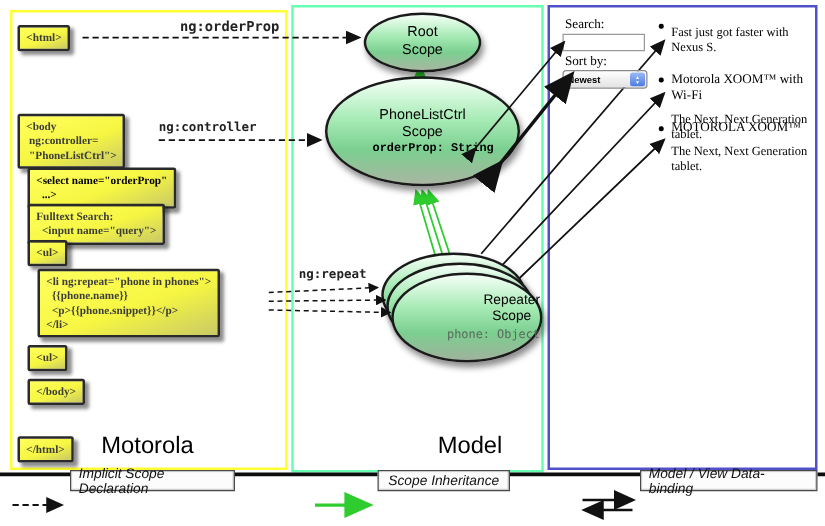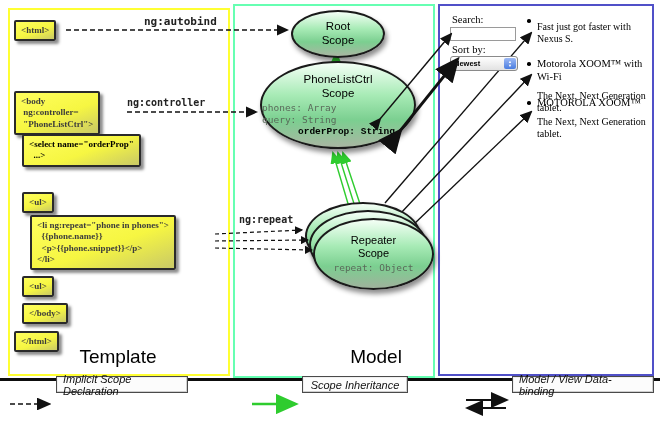--- a/index.html
+++ b/index.html
@@ -46,21 +46,21 @@
   .scope-prop-bold{font-family:Liberation Mono, monospace;
                    font-size:9.5px;font-weight:bold;color:#000;margin-left:36px;}
   #scope-root{left:291px;top:10px;width:90px;height:44px;}
   #scope-phonelist{left:260px;top:61px;width:152px;height:84px;}
   .rep{position:absolute;border:2px solid #1a1a1a;border-radius:50%;
        background:linear-gradient(to bottom,#f4fff6 0%,#a8ebb6 38%,#7bcf90 68%,#9fb29c 100%);
        box-shadow:2px 4px 5px rgba(0,0,0,0.45);z-index:3;}
   #rep-back{left:305px;top:202px;width:112px;height:64px;}
   #rep-mid{left:309px;top:210px;width:114px;height:66px;}
   #rep-front{left:313px;top:218px;width:117px;height:68px;z-index:3;
-             display:flex;flex-direction:column;align-items:center;justify-content:center;}
+             display:flex;flex-direction:column;align-items:flex-end;justify-content:center;}
 
   
   .view-text{font-family:"Liberation Serif",serif;color:#000;}
   #search-label{position:absolute;left:452px;top:14px;font-size:10.5px;z-index:4;}
   #search-input{position:absolute;left:450px;top:27px;width:64px;height:12px;border:1px solid #9a9a9a;
                 background:#fff;z-index:4;}
   #sort-label{position:absolute;left:452px;top:44px;font-size:10.5px;z-index:4;}
   #sort-select{position:absolute;left:450px;top:56px;width:66px;height:13px;z-index:4;
                border:1px solid #8a8a8a;border-radius:3px;background:linear-gradient(#fff,#e2e2e2);
                display:flex;align-items:center;justify-content:flex-end;}
@@ -147,52 +147,52 @@
       <line x1="506" y1="408" x2="468" y2="408" stroke="#111" stroke-width="2" marker-end="url(#mb2)"></line>
     </g>
   </svg>
 
   <pre class="codebox" style="left:14px;top:20px;">&lt;html&gt;</pre>
   <pre class="codebox" style="left:14px;top:91px;">&lt;body
  ng:controller=
  "PhoneListCtrl"&gt;</pre>
   <pre class="codebox code-strong" style="left:22px;top:134px;">&lt;select name="orderProp"
   ...&gt;</pre>
+  <pre class="codebox" style="left:22px;top:163px;">Fulltext Search:
+  &lt;input name="query"&gt;</pre>
   <pre class="codebox" style="left:22px;top:192px;">&lt;ul&gt;</pre>
   <pre class="codebox" style="left:30px;top:215px;">&lt;li ng:repeat="phone in phones"&gt;
   {{phone.name}}
   &lt;p&gt;{{phone.snippet}}&lt;/p&gt;
 &lt;/li&gt;</pre>
   <pre class="codebox" style="left:22px;top:276px;">&lt;ul&gt;</pre>
   <pre class="codebox" style="left:22px;top:303px;">&lt;/body&gt;</pre>
-  <pre class="codebox" style="left:14px;top:331px;">&lt;/html&gt;</pre>
-
-  <div class="directive" style="left:144px;top:15px;font-size:11px;">ng:autobind</div>
+  <pre class="codebox" style="left:14px;top:349px;">&lt;/html&gt;</pre>
+
+  <div class="directive" style="left:144px;top:15px;font-size:11px;">ng:orderProp</div>
   <div class="directive" style="left:127px;top:97px;font-size:10px;">ng:controller</div>
   <div class="directive" style="left:239px;top:214px;font-size:10px;">ng:repeat</div>
 
   <div class="scope" id="scope-root">
     <div class="scope-title">Root
 Scope</div>
   </div>
 
   <div class="scope" id="scope-phonelist">
     <div class="scope-title">PhoneListCtrl
 Scope</div>
-    <div class="scope-props">phones: Array
-query: String</div>
     <div class="scope-prop-bold">orderProp: String</div>
   </div>
 
   <div class="rep" id="rep-back"></div>
   <div class="rep" id="rep-mid"></div>
   <div class="rep" id="rep-front">
     <div class="scope-title" style="font-size:11px;">Repeater
 Scope</div>
-    <div class="scope-props">repeat: Object</div>
+    <div class="scope-props">phone: Object</div>
   </div>
 
   <div class="view-text" id="search-label">Search:</div>
   <div id="search-input"></div>
   <div class="view-text" id="sort-label">Sort by:</div>
   <div id="sort-select">
     <span class="val">Newest</span>
     <span class="stepper">
         <span>▲</span>
         <span>▼</span>
@@ -207,21 +207,21 @@
     <span class="v-bullet"></span>
     <div class="v-title view-text">Motorola XOOM™ with Wi-Fi</div>
     <div class="v-desc view-text">The Next, Next Generation tablet.</div>
   </div>
   <div class="v-item" style="top:96px;">
     <span class="v-bullet"></span>
     <div class="v-title view-text">MOTOROLA XOOM™</div>
     <div class="v-desc view-text">The Next, Next Generation tablet.</div>
   </div>
 
-  <div class="col-label" id="label-template">Template</div>
+  <div class="col-label" id="label-template">Motorola</div>
   <div class="col-label" id="label-model">Model</div>
 
   <div id="divider"></div>
   <div class="legend-box" id="legend-box-implicit">Implicit Scope Declaration</div>
   <div class="legend-box" id="legend-box-inherit">Scope Inheritance</div>
   <div class="legend-box" id="legend-box-binding">Model / View Data-binding</div>
 
 </div>
 
 </body></html>

